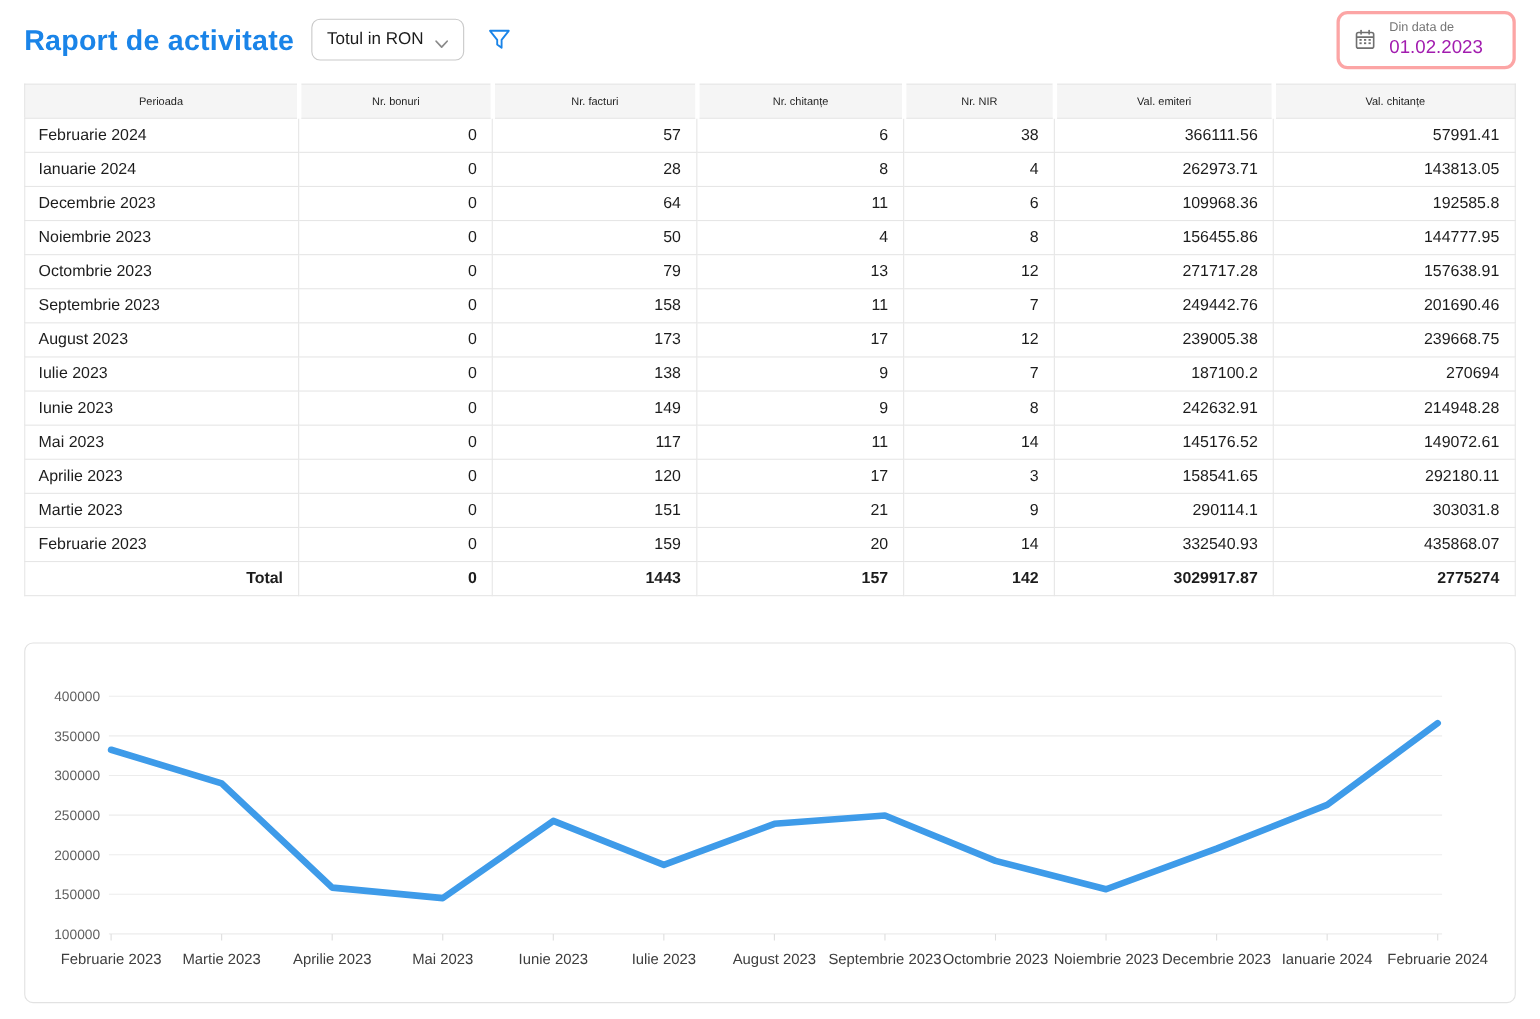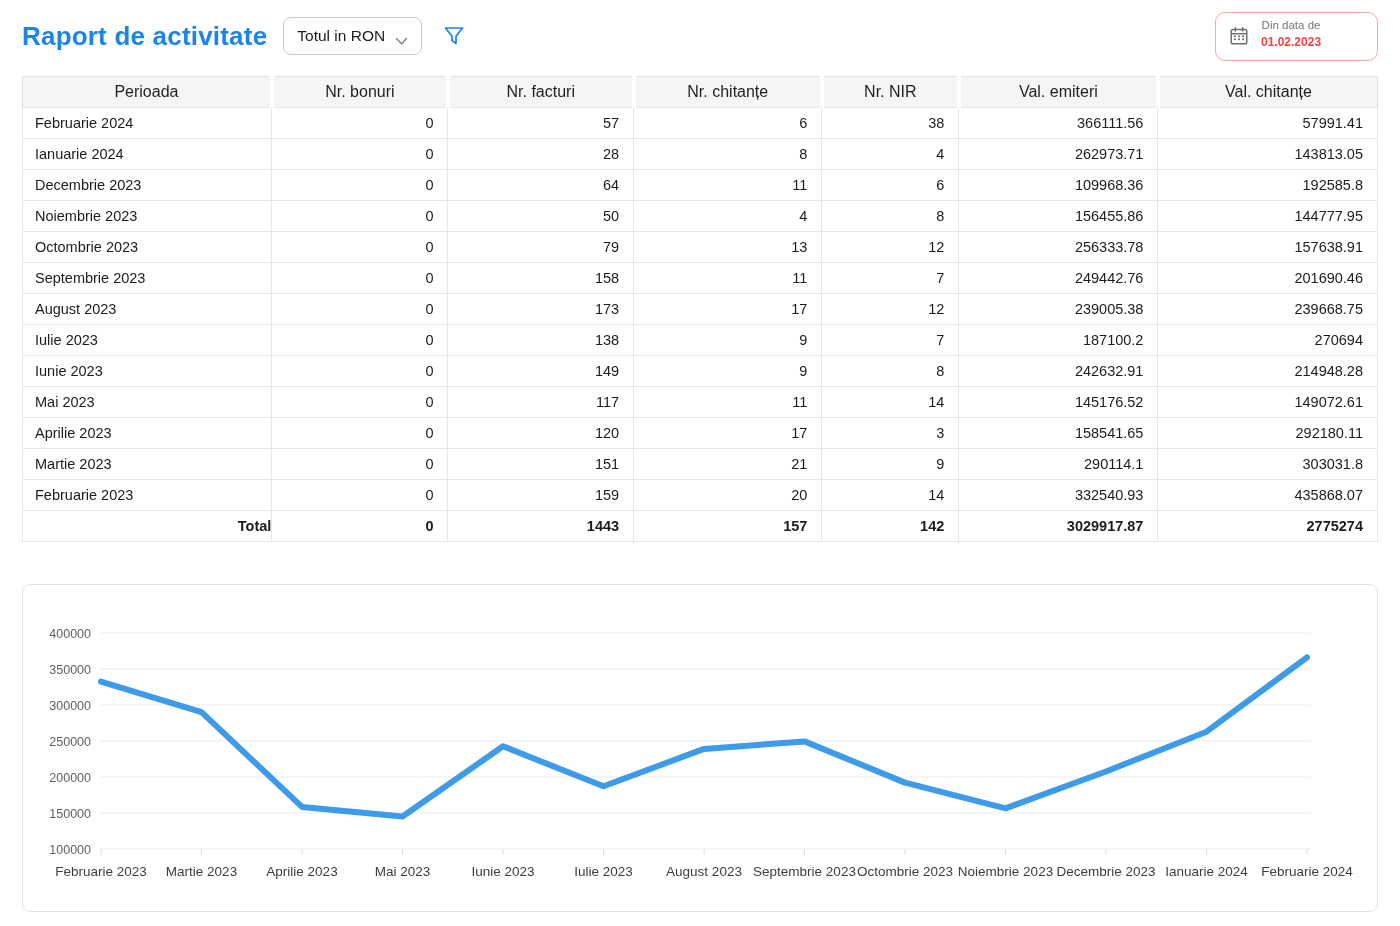--- a/index.html
+++ b/index.html
@@ -10,38 +10,38 @@
 
   
   .topbar { display:flex; align-items:center; margin-top:12px; height:48px; }
   .page-title { font-size:26px; color:#1a84e8; font-weight:700; letter-spacing:.2px; }
   .currency-select { margin-left:16px; display:flex; align-items:center; gap:10px;
       border:1px solid #c9c9c9; border-radius:8px; background:#fff;
       padding:9px 13px; font-size:15.5px; color:#1c1c1c; cursor:pointer; }
   .chev { width:13px; height:9px; display:inline-block; }
   .filter-btn { margin-left:20px; width:26px; height:26px; cursor:pointer; display:flex; align-items:center; }
   .spacer { flex:1; }
-  .datebox { display:flex; align-items:center; gap:11px; border:1px solid #fca5a5;
-      border-radius:10px; background:#fff; padding:6px 14px 7px 12px; min-width:163px; cursor:pointer;text-align:center; }
+  .datebox { display:flex; align-items:center; gap:11px; border:3px solid #fca5a5;
+      border-radius:10px; background:#fff; padding:6px 14px 7px 12px; min-width:163px; cursor:pointer; }
   .datebox + .datebox { margin-left:8px; }
   .datebox .txt { display:flex; flex-direction:column; }
   .datebox .lbl { font-size:11.5px; color:#757575; line-height:13px; }
-  .datebox .val { font-size:12px; color:#ef4444; line-height:21px;font-weight:bold; }
+  .datebox .val { font-size:17px; color:#a21caf; line-height:21px; }
 
   
   .report-table { width:1356px; margin-top:16px; border-collapse:collapse; table-layout:fixed;
       font-size:14.5px; border:1px solid #e3e3e3; }
-  .report-table th { background:#f5f5f5; font-weight:400; font-size:16px; color:#1f1f1f;
+  .report-table th { background:#f5f5f5; font-weight:400; font-size:10px; color:#1f1f1f;
       text-align:center; padding:6px 16px; border-left:4px solid #fff; height:31px; }
   .report-table th:first-child { border-left:none; }
   .report-table td { border:1px solid #e6e6e6; padding:6px 14px; height:31px; background:#fff; }
   .report-table td.c-label { text-align:left; padding-left:12px; }
   .report-table td.c-num { text-align:right; }
   .report-table tfoot td { font-weight:bold; border-top:1px solid #d9d9d9; }
-  .report-table tfoot td.c-label { text-align:right; padding-right:0;margin-left:20px; }
+  .report-table tfoot td.c-label { text-align:right; padding-right:14px;margin-left:20px; }
 
   
   .chart-card { width:1356px; height:328px; margin-top:42px; border:1px solid #e2e2e2;
       border-radius:8px; background:#fff; overflow:hidden; }
   .chart-card svg { display:block; margin-top:14px; }
 </style>
 </head>
 <body>
 
 <div class="page">
@@ -146,21 +146,21 @@
           <td class="c-num">8</td>
           <td class="c-num">156455.86</td>
           <td class="c-num">144777.95</td>
         </tr>
         <tr>
           <td class="c-label">Octombrie 2023</td>
           <td class="c-num">0</td>
           <td class="c-num">79</td>
           <td class="c-num">13</td>
           <td class="c-num">12</td>
-          <td class="c-num">256333.78</td>
+          <td class="c-num">271717.28</td>
           <td class="c-num">157638.91</td>
         </tr>
         <tr>
           <td class="c-label">Septembrie 2023</td>
           <td class="c-num">0</td>
           <td class="c-num">158</td>
           <td class="c-num">11</td>
           <td class="c-num">7</td>
           <td class="c-num">249442.76</td>
           <td class="c-num">201690.46</td>

